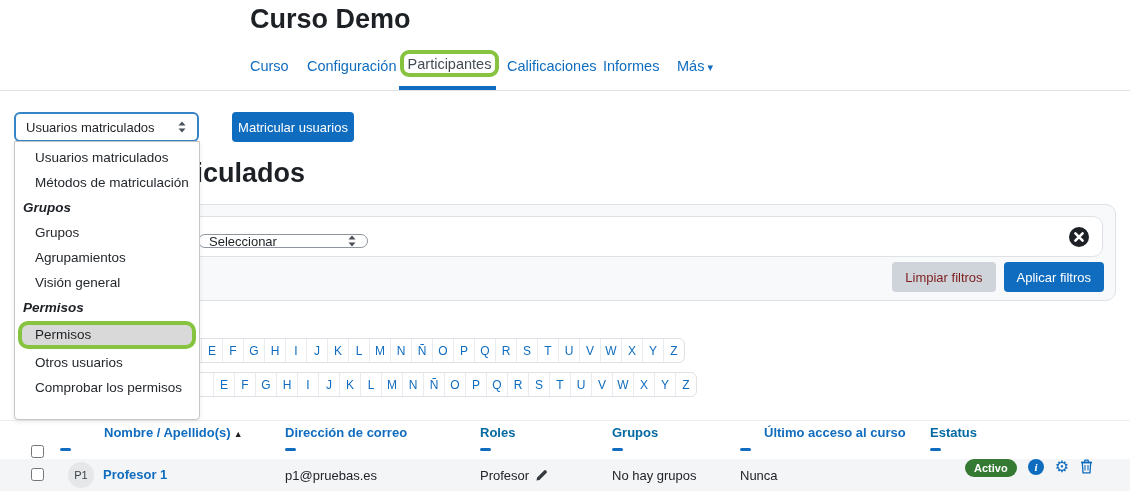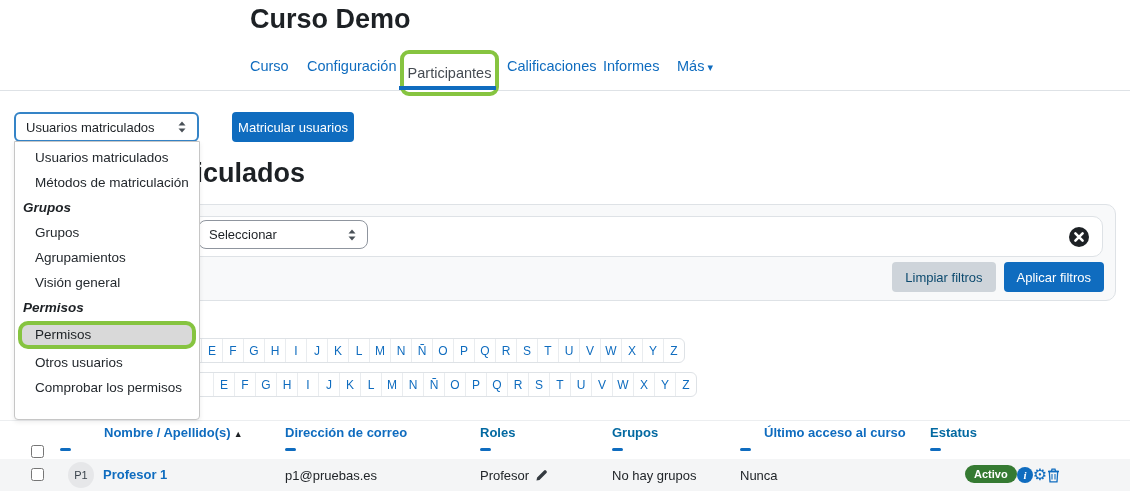--- a/index.html
+++ b/index.html
@@ -5,39 +5,39 @@
   * { margin:0; padding:0; box-sizing:border-box; }
   html,body { background:#fff; }
   body { font-family:"Liberation Sans", sans-serif; }
   #canvas { position:relative; width:1130px; height:491px; background:#fff; overflow:hidden; }
 
   .page-title { position:absolute; left:250px; top:4px; font-size:27px; font-weight:bold; color:#1d2125; }
 
   
   .tabbar-divider { position:absolute; left:0; top:90px; width:1130px; height:1px; background:#dee2e6; }
   .tab { position:absolute; top:58px; font-size:14.5px; color:#0f6cbf; cursor:pointer; white-space:nowrap; }
-  .tab-active-box { position:absolute; left:400px; top:50px; width:99px; height:46px; border:4px solid #86c440; border-radius:9px; background:#fff; display:flex; align-items:center; justify-content:center; }
+  .tab-active-box { position:absolute; left:400px; top:50px; width:99px; height:27px; border:4px solid #86c440; border-radius:9px; background:#fff; display:flex; align-items:center; justify-content:center; }
   .tab-active-box .tab-label { font-size:14.5px; color:#454b52; }
   .tab-underline { position:absolute; left:399px; top:86px; width:97px; height:4px; background:#0f6cbf; }
   .caret { font-size:11px; margin-left:3px; }
 
   
   .select-box { background:#fff; display:flex; align-items:center; justify-content:space-between; padding:0 10px; font-size:13px; color:#1d2125; cursor:pointer; }
   .select-enrol { position:absolute; left:14px; top:112px; width:185px; height:30px; border:2px solid #3584c7; border-radius:6px; }
   .btn { display:flex; align-items:center; justify-content:center; font-size:13px; border-radius:4px; cursor:pointer; border:1px solid transparent; }
   .btn-primary { background:#0f6cbf; color:#fff; }
-  .btn-secondary { background:#ced4da; color:#0c4a6e; }
+  .btn-secondary { background:#ced4da; color:#7f1d1d; }
   .btn-enrol { position:absolute; left:232px; top:112px; width:122px; height:30px; }
 
   .page-heading { position:absolute; left:14px; top:158px; font-size:27px; font-weight:bold; color:#1d2125; z-index:1; }
 
   
   .filter-panel { position:absolute; left:14px; top:204px; width:1102px; height:97px; background:#f8f9fa; border:1px solid #dee2e6; border-radius:10px; }
   .filter-row { position:absolute; left:13px; top:11px; width:1075px; height:41px; background:#fff; border:1px solid #dee2e6; border-radius:10px; }
-  .select-filter { position:absolute; left:169px; top:3px; width:170px; height:29px; border:1px solid #8f959e; border-radius:8px; }
+  .select-filter { position:absolute; left:169px; top:17px; width:170px; height:14px; border:1px solid #8f959e; border-radius:8px; }
   .filter-remove { position:absolute; right:12px; top:9px; width:22px; height:22px; cursor:pointer; }
   .filter-actions { position:absolute; right:11px; bottom:8px; display:flex; gap:8px; }
   .filter-actions .btn { height:30px; padding:0 12px; }
 
   
   .initials-bar { position:absolute; height:25px; background:#fff; border:1px solid #dee2e6; border-radius:6px; display:inline-flex; align-items:stretch; }
   .initials-row1 { left:14px; top:338px; padding-left:186px; }
   .initials-row2 { left:14px; top:372px; padding-left:198px; }
   .letter-cell { width:21px; display:flex; align-items:center; justify-content:center; font-size:12px; color:#0f6cbf; border-left:1px solid #e9ecef; cursor:pointer; }
 
@@ -48,21 +48,21 @@
   .th.plain { color:#0369a1; }
   .sort-asc { color:#1d2125; font-size:9px; margin-left:3px; }
   .collapse-minus { position:absolute; top:27px; width:11px; height:3px; background:#0f6cbf; border-radius:2px; cursor:pointer; }
   .chk { position:absolute; width:13px; height:13px; cursor:pointer; }
 
   .data-row { position:absolute; left:0; top:459px; width:1130px; height:32px; background:#f4f5f6; }
   .cell { position:absolute; top:9px; font-size:13px; color:#212529; white-space:nowrap; }
   .avatar { position:absolute; left:68px; top:3px; width:26px; height:26px; border-radius:50%; background:#e6e7e9; color:#39424b; font-size:11px; display:flex; align-items:center; justify-content:center; }
   .name-link { color:#0f6cbf; font-weight:bold; cursor:pointer; }
   .role-cell { display:flex; align-items:center; gap:6px; }
-  .status-cell { position:absolute; left:965px; top:6px; display:flex; align-items:flex-end; }
+  .status-cell { position:absolute; left:965px; top:0; display:flex; align-items:flex-start; gap:11px; }
   .badge-active { background:#357a32; color:#fff; font-size:11px; font-weight:bold; padding:3px 9px; border-radius:10px; }
   .gear-glyph { color:#0f6cbf; font-size:16px; line-height:1; cursor:pointer; }
   .icon-btn { cursor:pointer; display:flex; align-items:center; }
 
   
   .enrol-menu { position:absolute; left:14px; top:141px; width:186px; height:279px; background:#fff; border:1px solid #c6c6c6; border-radius:0 0 4px 4px; box-shadow:0 2px 5px rgba(0,0,0,.08); z-index:5; padding-top:3px; }
   .menu-header { height:25px; line-height:25px; padding-left:8px; font-size:13.5px; font-weight:bold; font-style:italic; color:#1d2125; }
   .menu-item { height:25px; line-height:25px; padding-left:20px; font-size:13.5px; color:#24292e; cursor:pointer; }
   .menu-item-highlight { height:28px; margin:1px 3px; border:4px solid #86c440; border-radius:10px; background:#d9d9d9; line-height:20px; padding-left:13px; font-size:13.5px; color:#1d2125; cursor:pointer; }
 </style>

